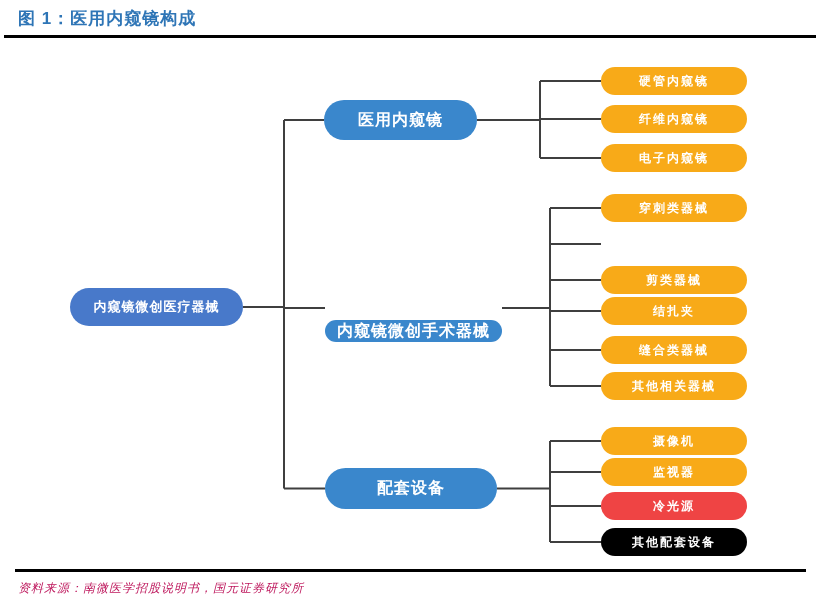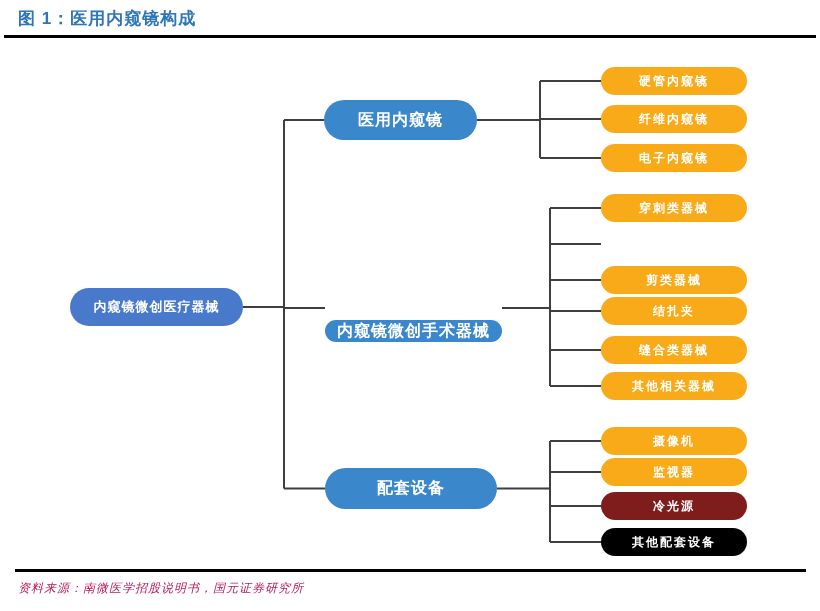--- a/index.html
+++ b/index.html
@@ -71,19 +71,19 @@
       <div class="pill leaf" style="left: 601px; top: 144px; width: 146px; height: 28px; background: rgb(248, 170, 24);">电子内窥镜</div>
       <div class="pill branch" style="left: 325px; top: 288px; width: 177px; height: 22px; background: rgb(58, 135, 204); margin-top: 32px;">内窥镜微创手术器械</div>
       <div class="pill leaf" style="left: 601px; top: 194px; width: 146px; height: 28px; background: rgb(248, 170, 24);">穿刺类器械</div>
       <div class="pill leaf" style="left: 601px; top: 266px; width: 146px; height: 28px; background: rgb(248, 170, 24);">剪类器械</div>
       <div class="pill leaf" style="left: 601px; top: 336px; width: 146px; height: 28px; background: rgb(248, 170, 24);">缝合类器械</div>
       <div class="pill leaf" style="left: 601px; top: 297px; width: 146px; height: 28px; background: rgb(248, 170, 24);">结扎夹</div>
       <div class="pill leaf" style="left: 601px; top: 372px; width: 146px; height: 28px; background: rgb(248, 170, 24);">其他相关器械</div>
       <div class="pill branch" style="left: 325px; top: 468px; width: 172px; height: 41px; background: rgb(58, 135, 204);">配套设备</div>
       <div class="pill leaf" style="left: 601px; top: 427px; width: 146px; height: 28px; background: rgb(248, 170, 24);">摄像机</div>
       <div class="pill leaf" style="left: 601px; top: 458px; width: 146px; height: 28px; background: rgb(248, 170, 24);">监视器</div>
-      <div class="pill leaf" style="left: 601px; top: 492px; width: 146px; height: 28px; background: #7f1d1d;">冷光源</div>
+      <div class="pill leaf" style="left: 601px; top: 492px; width: 146px; height: 28px; background: #ef4444;">冷光源</div>
       <div class="pill leaf" style="left: 601px; top: 528px; width: 146px; height: 28px; background: #000000;">其他配套设备</div>
     </div>
 
   <div class="footer-rule"></div>
   <div class="source-note">资料来源：南微医学招股说明书，国元证券研究所</div>
 </div>
 
 </body></html>

